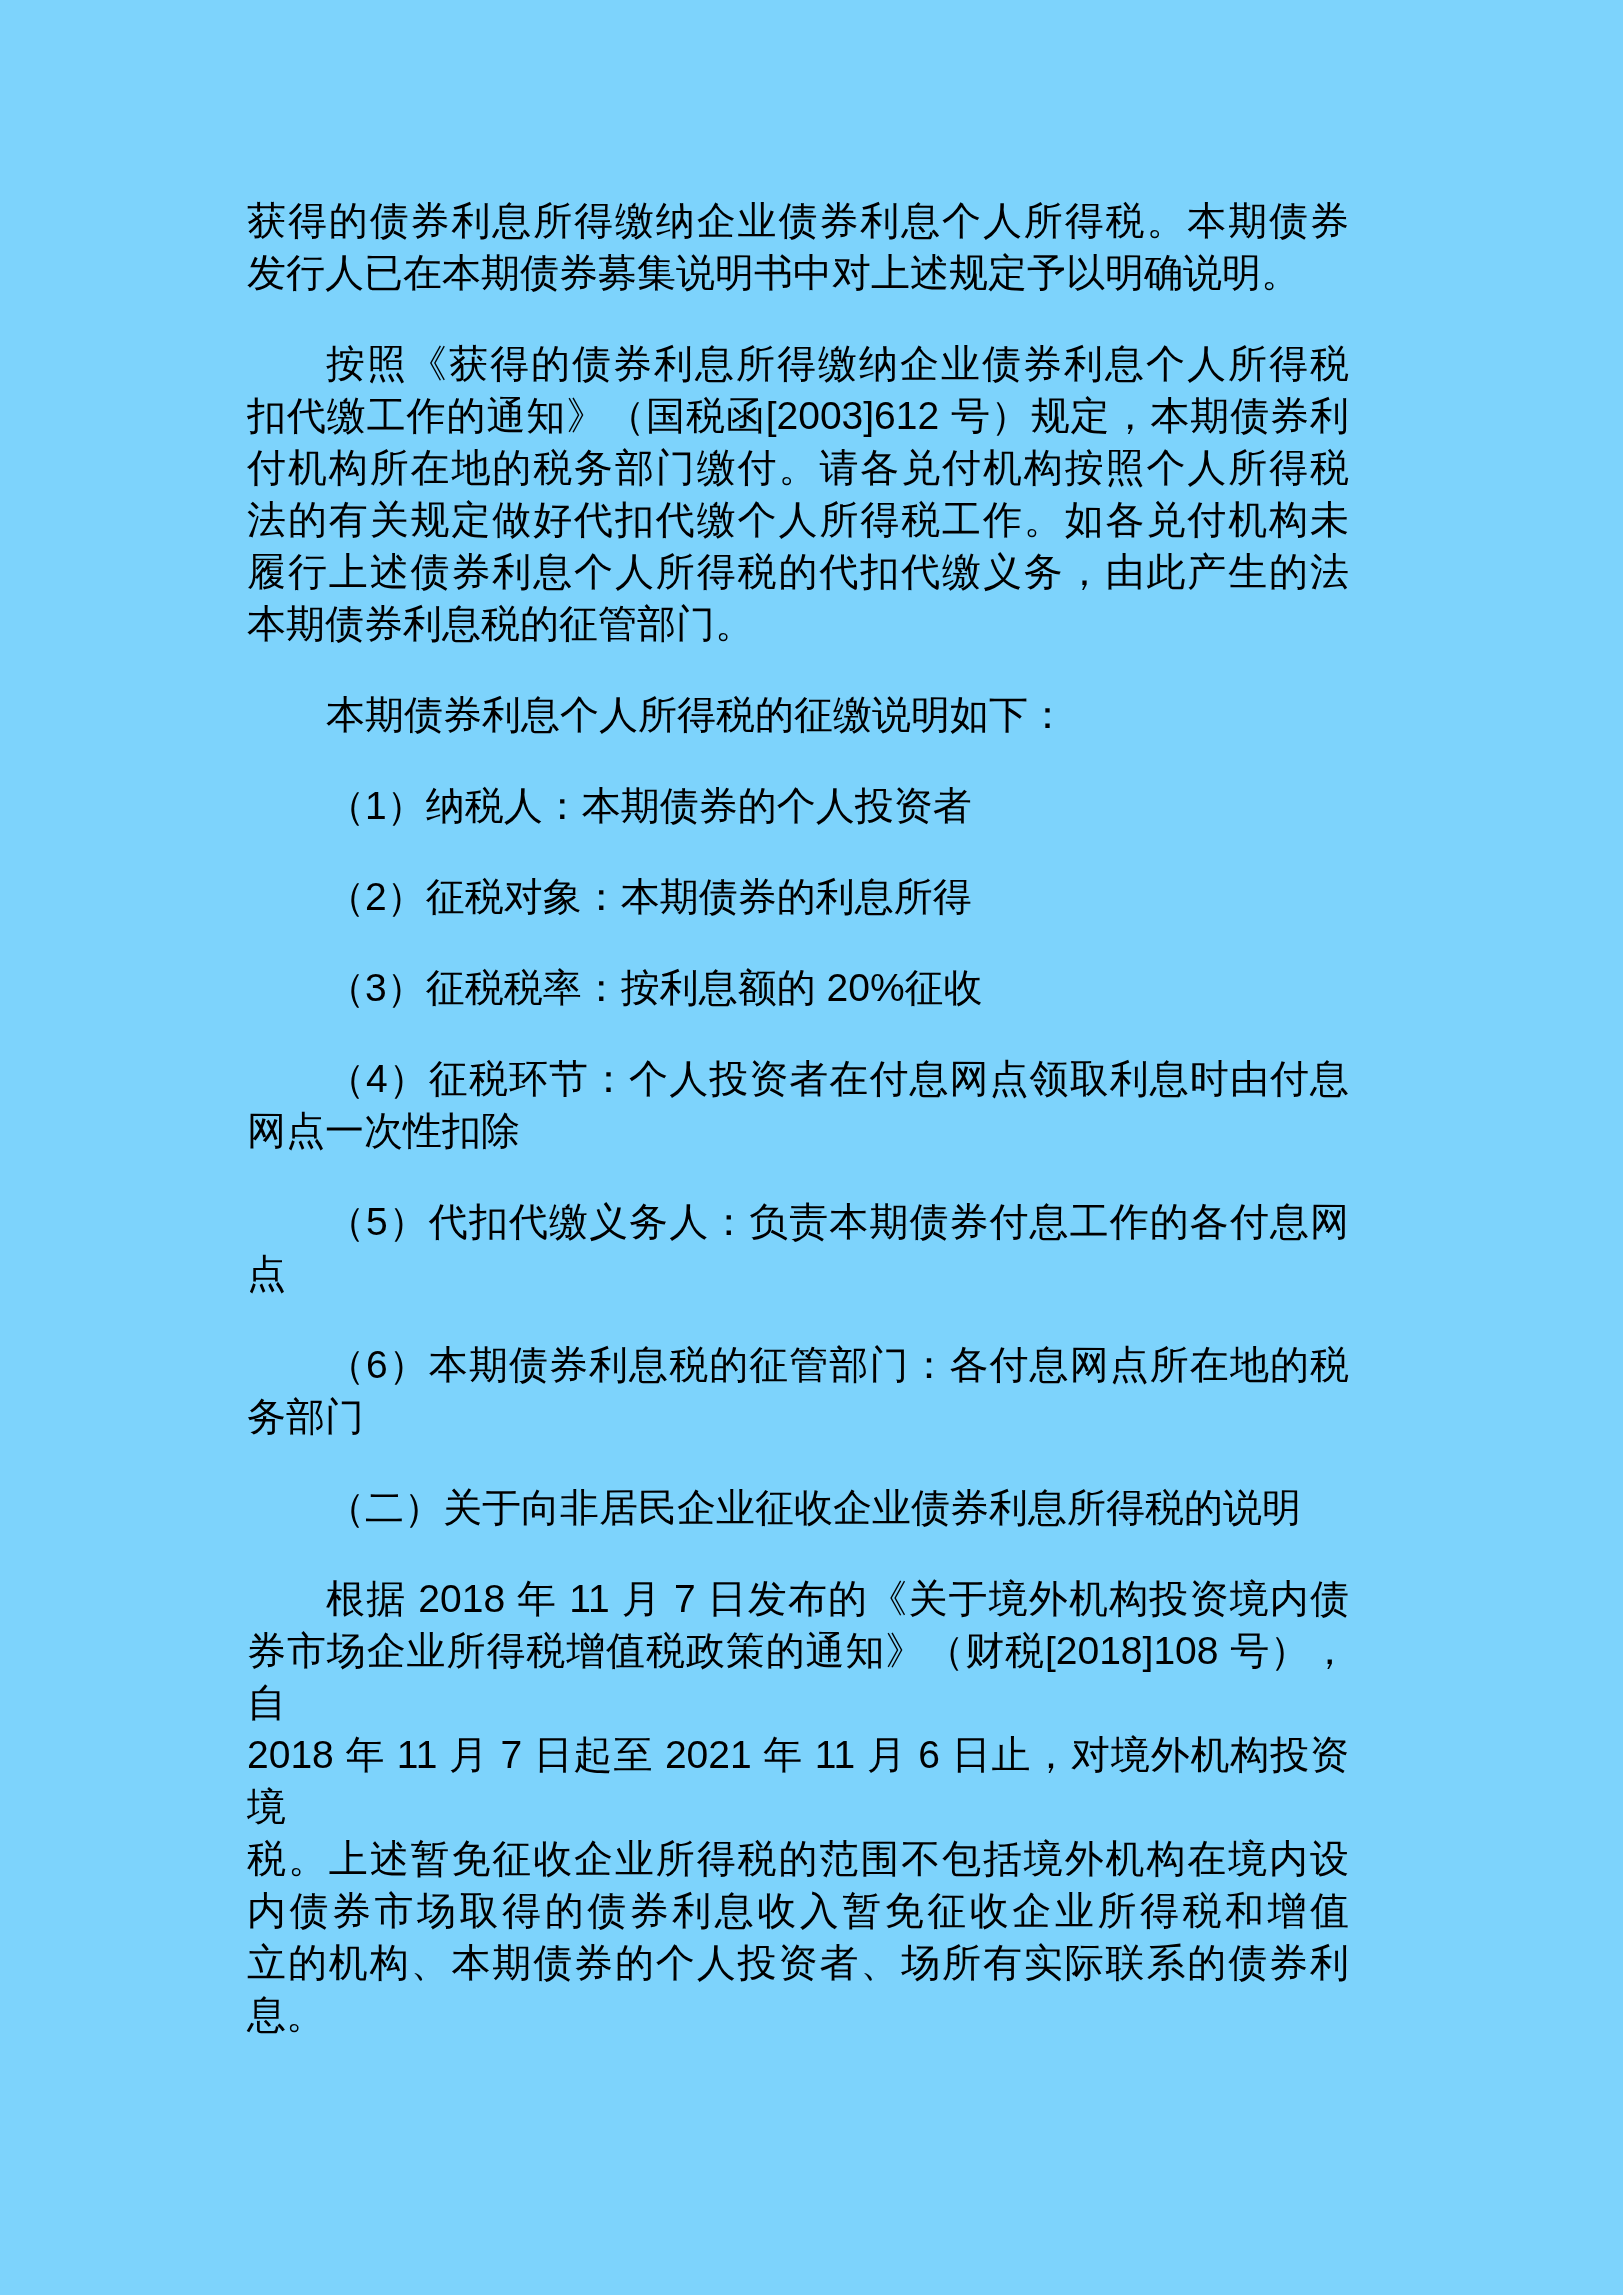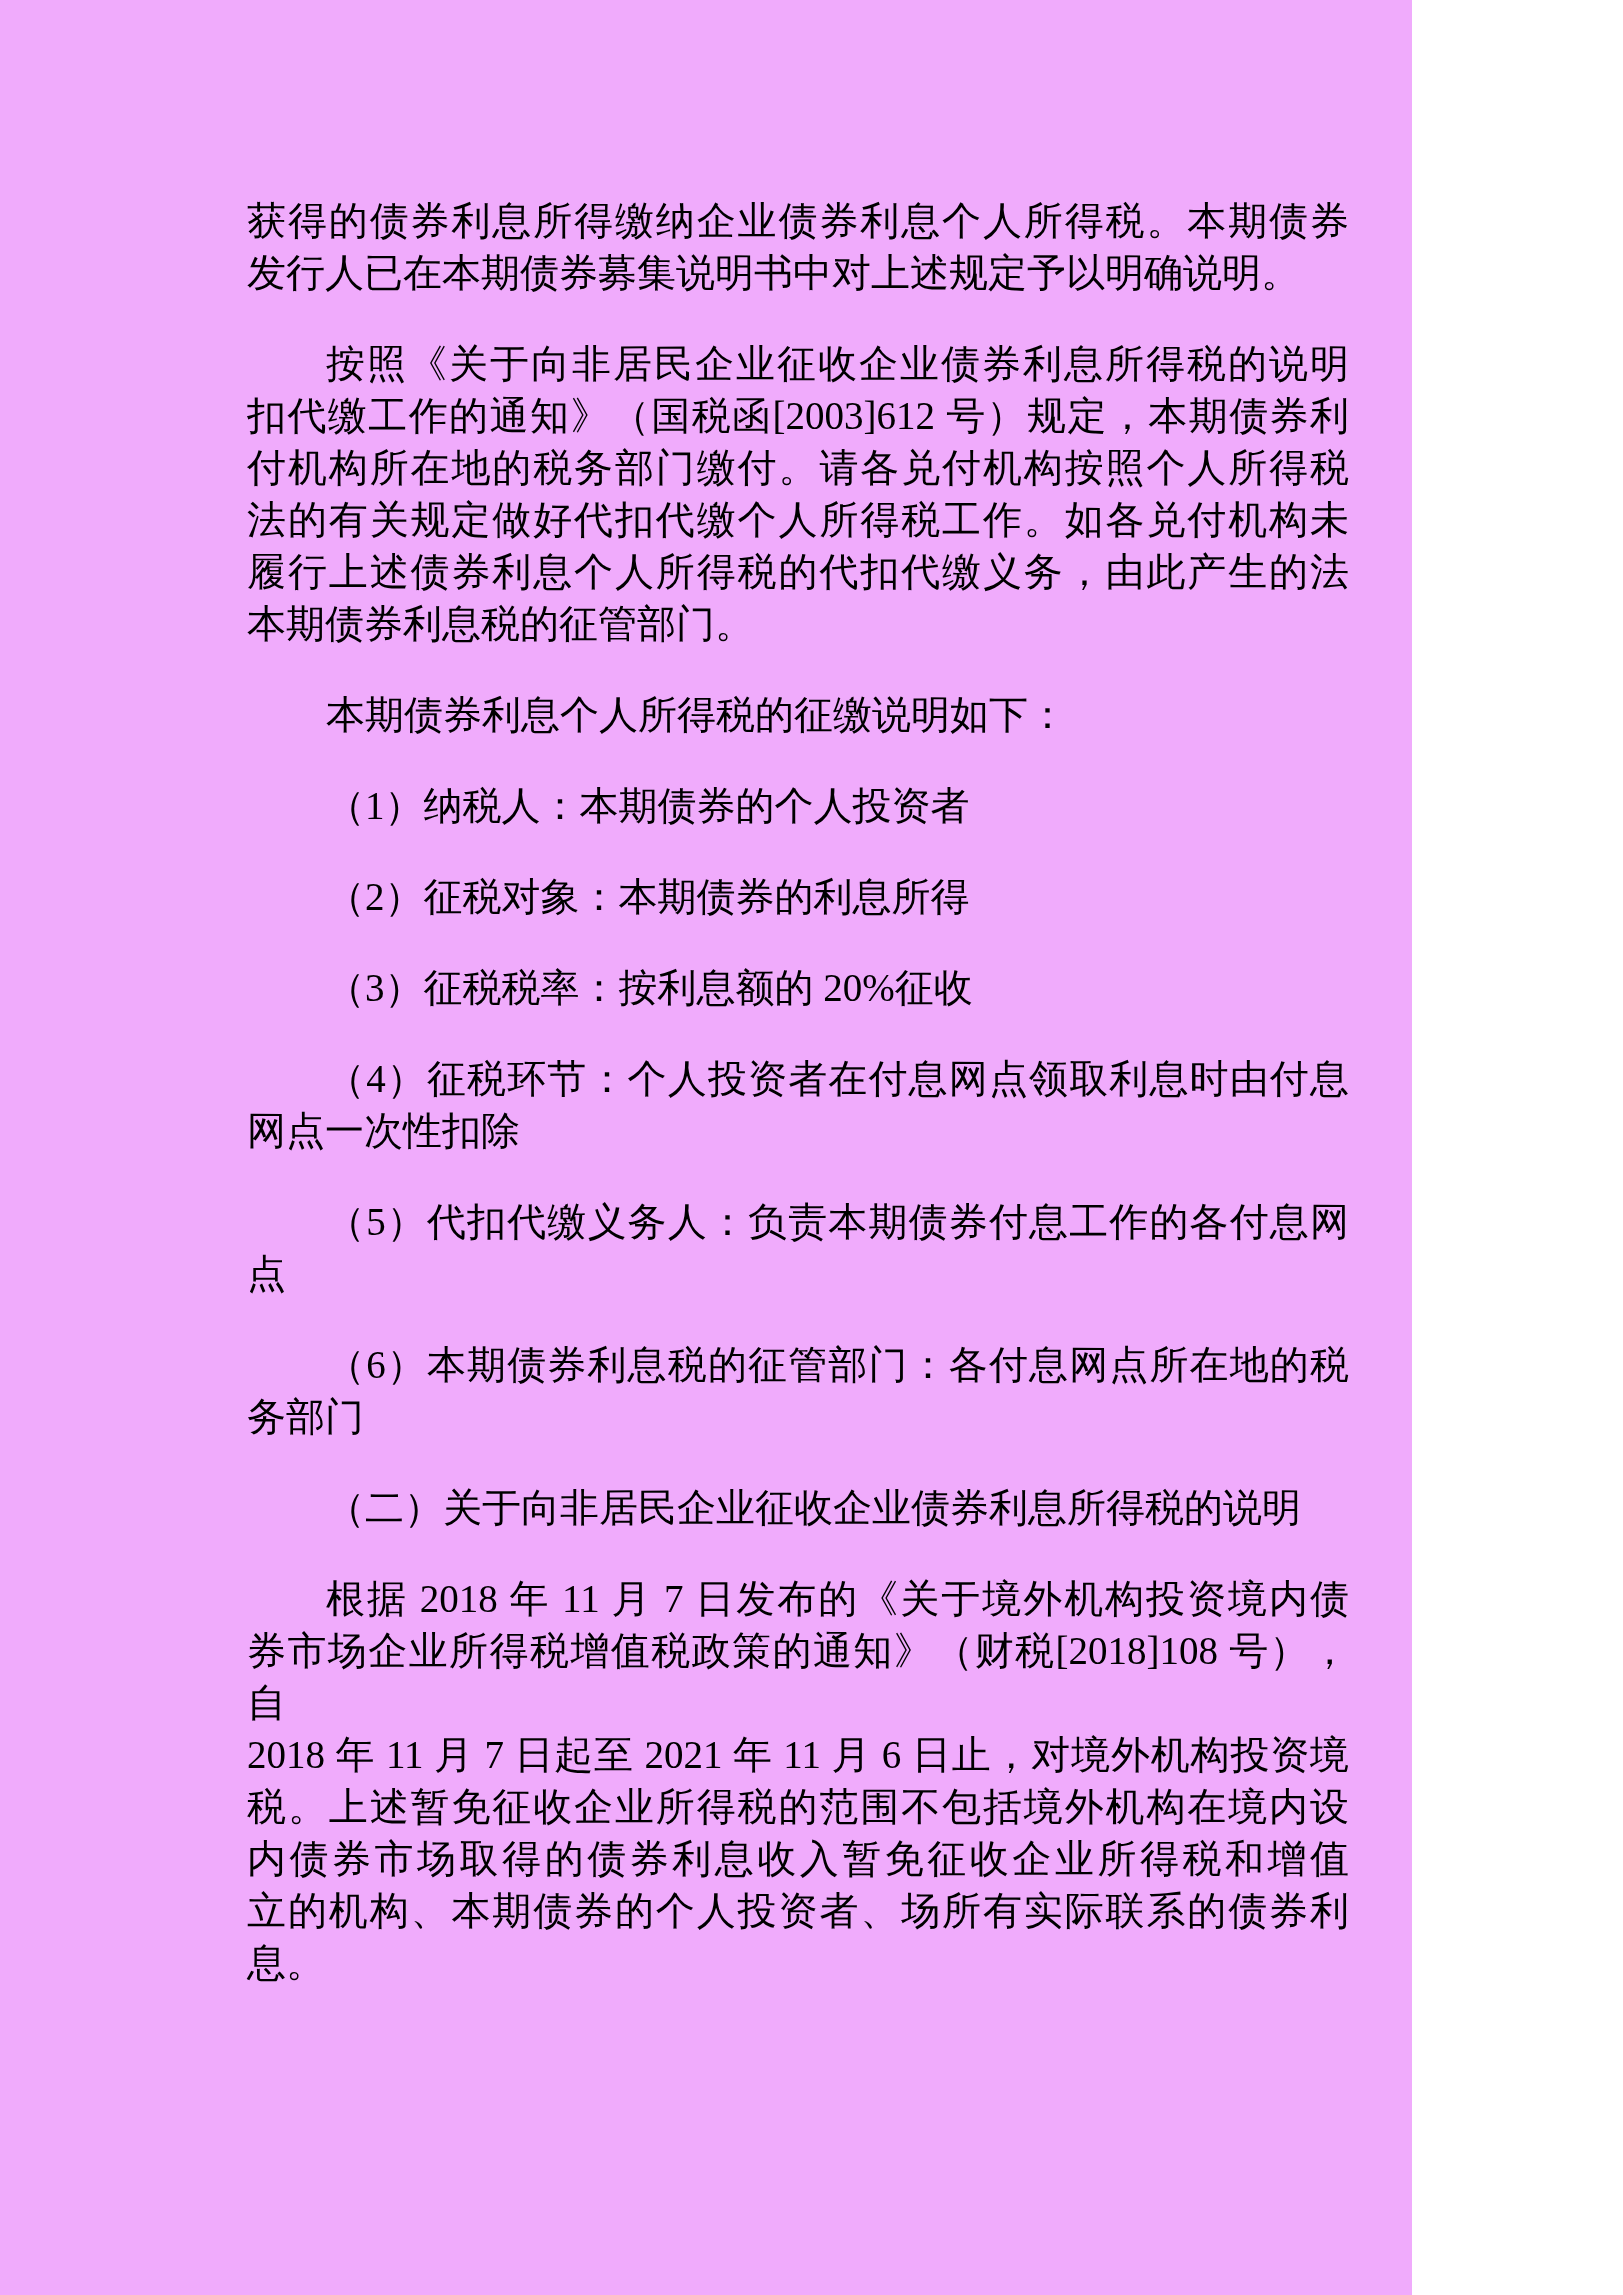--- a/index.html
+++ b/index.html
@@ -2,25 +2,25 @@
 <html style="font-size:10.5px"><head>
 <meta charset="utf-8">
 <style>
   html, body {
     margin: 0;
     padding: 0;
     background: #ffffff;
   }
   .page {
     position: relative;
-    width: 1412px;
+    width: 1623px;
     height: 2295px;
-    background: #f0abfc;
+    background: #7dd3fc;
     color: #000000;
-    font-family: Liberation Serif, serif;
+    font-family: Liberation Sans, sans-serif;
     overflow: hidden;
   }
   .content {
     position: absolute;
     left: 247px;
     top: 195px;
     width: 1102px;
   }
   .para {
     margin: 0 0 39px 0;
@@ -46,21 +46,21 @@
 </head>
 <body>
 
 <div class="page">
   <div class="content">
       <div class="para">
         <div class="line">获得的债券利息所得缴纳企业债券利息个人所得税。本期债券</div>
         <div class="line flush-left">发行人已在本期债券募集说明书中对上述规定予以明确说明。</div>
       </div>
       <div class="para">
-        <div class="line first-indent">按照《关于向非居民企业征收企业债券利息所得税的说明</div>
+        <div class="line first-indent">按照《获得的债券利息所得缴纳企业债券利息个人所得税</div>
         <div class="line">扣代缴工作的通知》（国税函[2003]612 号）规定，本期债券利</div>
         <div class="line">付机构所在地的税务部门缴付。请各兑付机构按照个人所得税</div>
         <div class="line">法的有关规定做好代扣代缴个人所得税工作。如各兑付机构未</div>
         <div class="line">履行上述债券利息个人所得税的代扣代缴义务，由此产生的法</div>
         <div class="line flush-left">本期债券利息税的征管部门。</div>
       </div>
       <div class="para">
         <div class="line flush-left first-indent">本期债券利息个人所得税的征缴说明如下：</div>
       </div>
       <div class="para">

